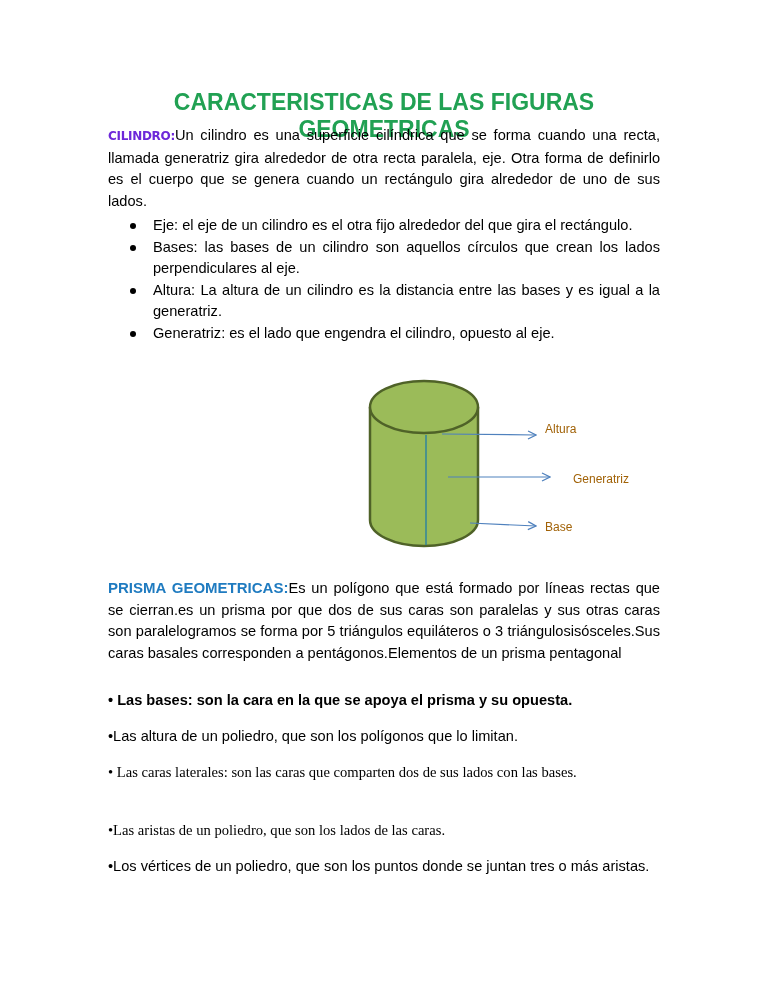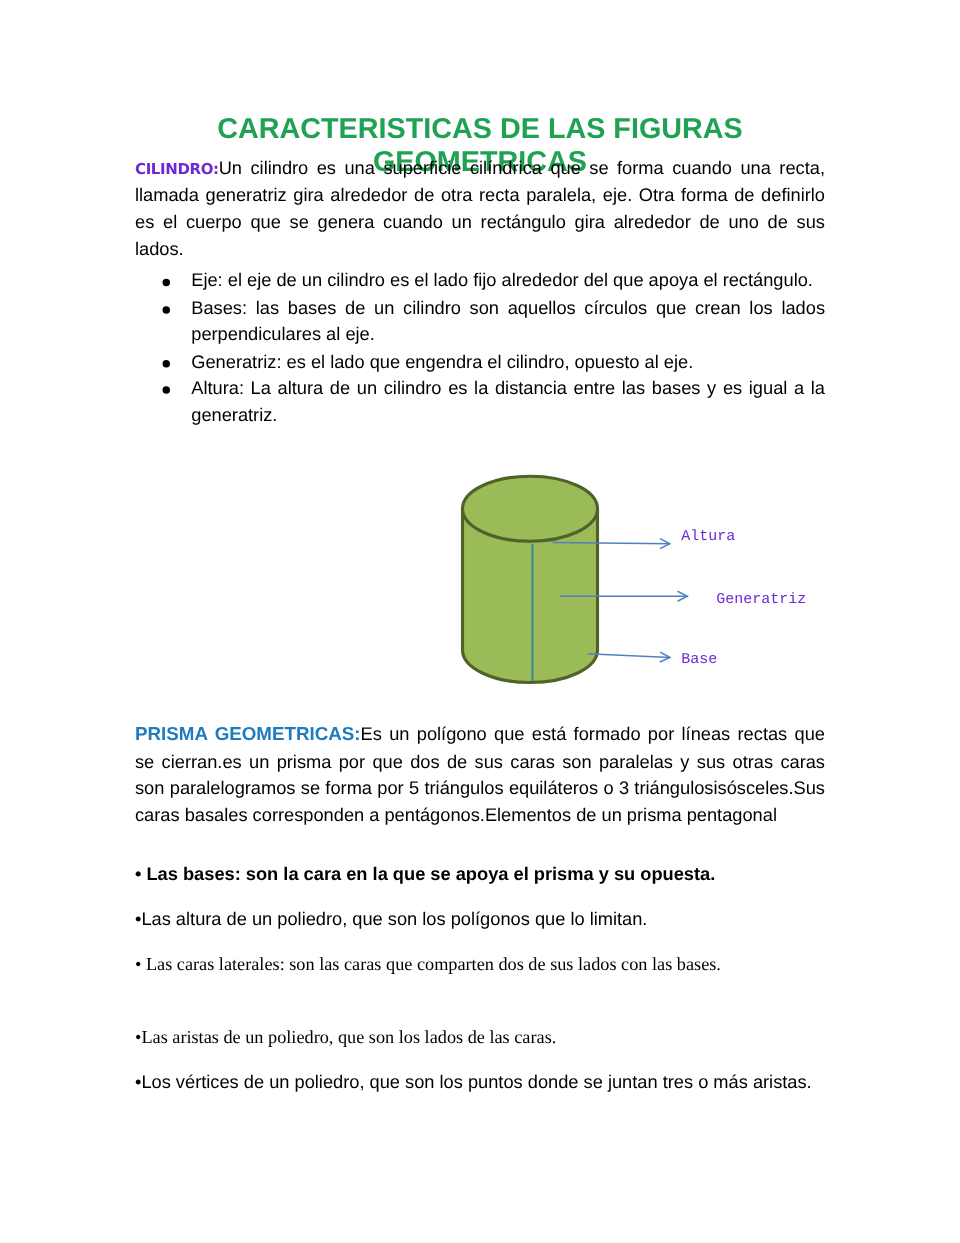--- a/index.html
+++ b/index.html
@@ -12,36 +12,36 @@
             text-align: justify; }
     .lbl-cil { color: #6d28d9; font-weight: bold; font-size: 12px; font-family: "DejaVu Sans", sans-serif; letter-spacing: -0.3px; }
     .lbl-pri { color: #1f7bc0; font-weight: bold; font-size: 15px; }
     ul.bullets { position: absolute; left: 0; top: 215px; width: 552px; margin: 0; padding: 0;
                  list-style: none; font-size: 14.6px; line-height: 21.5px; }
     ul.bullets li { position: relative; padding-left: 45px; text-align: justify; }
     ul.bullets li .dot { position: absolute; left: 22px; top: 8px; width: 6px; height: 6px;
                          border-radius: 50%; background: #000; }
     .elem { position: absolute; left: 0; width: 552px; font-size: 14.6px; line-height: 21.5px;
             text-align: justify; }
-    .diagram-label { position: absolute; font-family: Liberation Mono, monospace; font-size: 12px; color: #6d28d9; }
+    .diagram-label { position: absolute; font-family: Liberation Sans, sans-serif; font-size: 12px; color: #a16207; }
   </style>
 </head>
 <body>
 
 <div class="page">
 
   <div class="title">CARACTERISTICAS DE LAS FIGURAS GEOMETRICAS</div>
 
   <div class="para" style="top:125px;"><span class="lbl-cil">CILINDRO:</span><span>Un cilindro es una superficie cilíndrica que se forma cuando una recta, llamada generatriz gira alrededor de otra recta paralela, eje. Otra forma de definirlo es el cuerpo que se genera cuando un rectángulo gira alrededor de uno de sus lados.</span></div>
 
   <ul class="bullets">
-    <li><span class="dot"></span><span>Eje: el eje de un cilindro es el lado fijo alrededor del que apoya el rectángulo.</span></li>
+    <li><span class="dot"></span><span>Eje: el eje de un cilindro es el otra fijo alrededor del que gira el rectángulo.</span></li>
     <li><span class="dot"></span><span>Bases: las bases de un cilindro  son aquellos círculos que crean los lados perpendiculares al eje.</span></li>
+    <li><span class="dot"></span><span>Altura: La altura de un cilindro es la distancia entre las bases y es igual a la generatriz.</span></li>
     <li><span class="dot"></span><span>Generatriz: es el lado que engendra  el cilindro, opuesto al eje.</span></li>
-    <li><span class="dot"></span><span>Altura: La altura de un cilindro es la distancia entre las bases y es igual a la generatriz.</span></li>
   </ul>
 
   <div class="para" style="top:577px;"><span class="lbl-pri">PRISMA GEOMETRICAS:</span><span>Es un polígono que está formado por líneas rectas que se cierran.es un prisma por que dos de sus caras son paralelas y sus otras caras son paralelogramos se forma por 5 triángulos equiláteros o 3 triángulosisósceles.Sus caras basales corresponden a pentágonos.Elementos de un prisma pentagonal</span></div>
 
   <div class="elem" style="top:690px;font-weight:bold;">• Las bases: son la cara en la que se apoya el prisma y su opuesta.</div>
   <div class="elem" style="top:726px;">•Las altura de un poliedro, que son los polígonos que lo limitan.</div>
   <div class="elem" style="top:762px;font-family:Liberation Serif, serif;">• Las caras laterales: son las caras que comparten dos de sus lados con las bases.</div>
   <div class="elem" style="top:820px;font-family:Liberation Serif, serif;">•Las aristas de un poliedro, que son los lados de las caras.</div>
   <div class="elem" style="top:856px;">•Los vértices de un poliedro, que son los puntos donde se juntan tres o más aristas.</div>
 </div>

